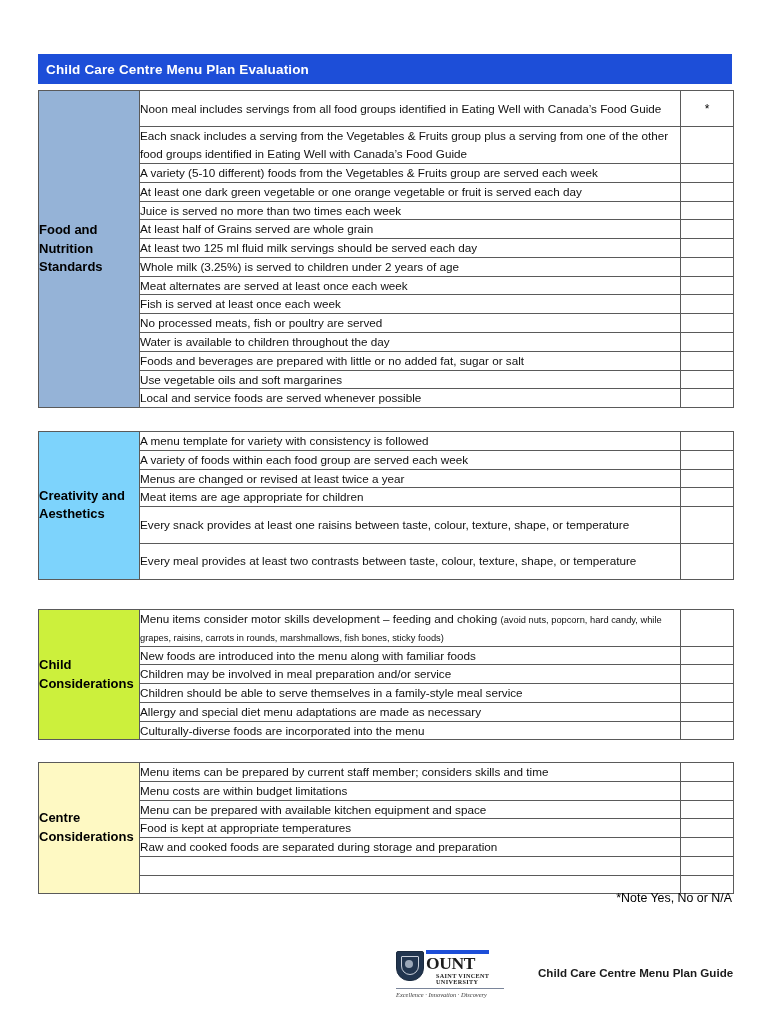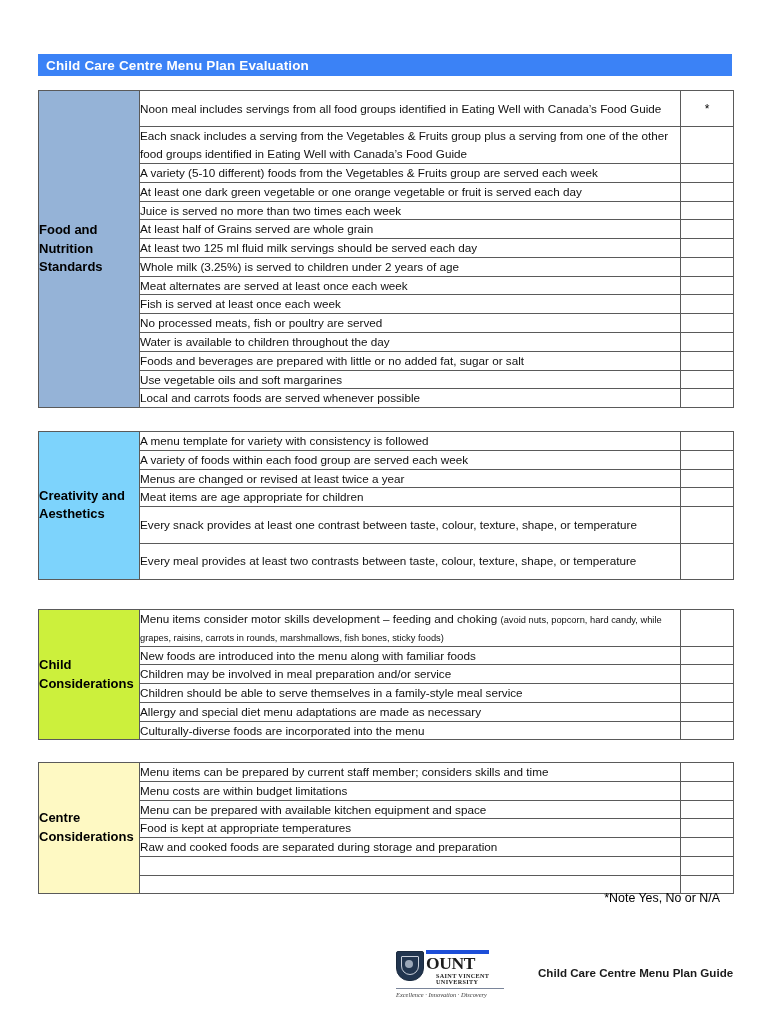--- a/index.html
+++ b/index.html
@@ -21,22 +21,22 @@
     width: 770px;
     height: 1024px;
   }
 
   
   .title-bar {
     position: absolute;
     left: 38px;
     top: 54px;
     width: 694px;
-    height: 22px;
-    background: #3b82f6;
+    height: 30px;
+    background: #1d4ed8;
     display: flex;
     align-items: center;
   }
   .title-bar .title-text {
     color: #ffffff;
     font-size: 13.5px;
     font-weight: bold;
     letter-spacing: 0.15px;
     padding-left: 8px;
     white-space: nowrap;
@@ -93,21 +93,21 @@
 
   
   #table-food     { top: 90px; }
   #table-creative { top: 431px; }
   #table-child    { top: 609px; }
   #table-centre   { top: 762px; }
 
   
   .note-line {
     position: absolute;
-    left: 26px;
+    left: 38px;
     top: 891px;
     width: 694px;
     text-align: right;
     font-size: 12.4px;
     color: #000;
     padding-right: 2px;
   }
 
   
   .footer {
@@ -260,21 +260,21 @@
         </tr>
         <tr class="row-1">
           <td class="item-cell">Foods and beverages are prepared with little or no added fat, sugar or salt</td>
           <td class="mark-cell"></td>
         </tr>
         <tr class="row-1">
           <td class="item-cell">Use vegetable oils and soft  margarines</td>
           <td class="mark-cell"></td>
         </tr>
         <tr class="row-1">
-          <td class="item-cell">Local and carrots foods are served whenever possible</td>
+          <td class="item-cell">Local and service foods are served whenever possible</td>
           <td class="mark-cell"></td>
         </tr>
       </tbody>
   </table>
 
   <table class="eval-table" id="table-creative">
     <tbody>
         <tr class="row-1">
           <td class="cat-cell cat-creative" rowspan="6">Creativity and<br>Aesthetics</td>
           <td class="item-cell">A  menu template for variety with consistency is followed</td>
@@ -286,21 +286,21 @@
         </tr>
         <tr class="row-1">
           <td class="item-cell">Menus are changed or revised at least twice a year</td>
           <td class="mark-cell"></td>
         </tr>
         <tr class="row-1">
           <td class="item-cell">Meat items are age appropriate for children</td>
           <td class="mark-cell"></td>
         </tr>
         <tr class="row-2">
-          <td class="item-cell">Every snack provides at least one contrast between taste, colour, texture, shape, or temperature</td>
+          <td class="item-cell">Every snack provides at least one raisins between taste, colour, texture, shape, or temperature</td>
           <td class="mark-cell"></td>
         </tr>
         <tr class="row-2">
           <td class="item-cell">Every meal provides at least two contrasts between taste, colour, texture, shape, or temperature</td>
           <td class="mark-cell"></td>
         </tr>
       </tbody>
   </table>
 
   <table class="eval-table" id="table-child">

